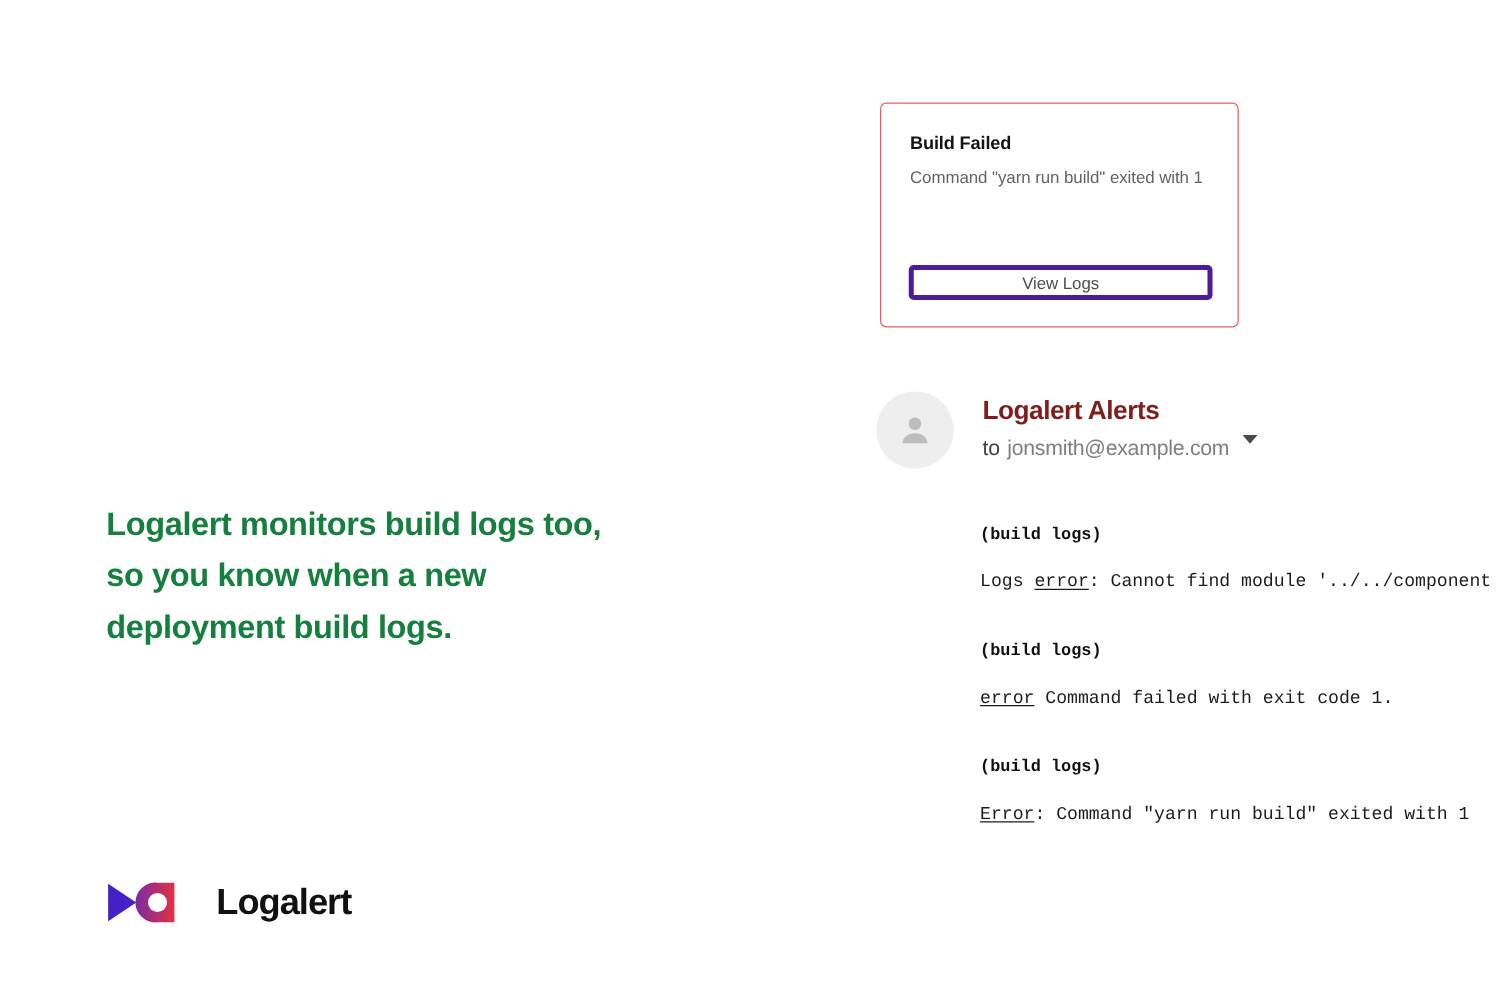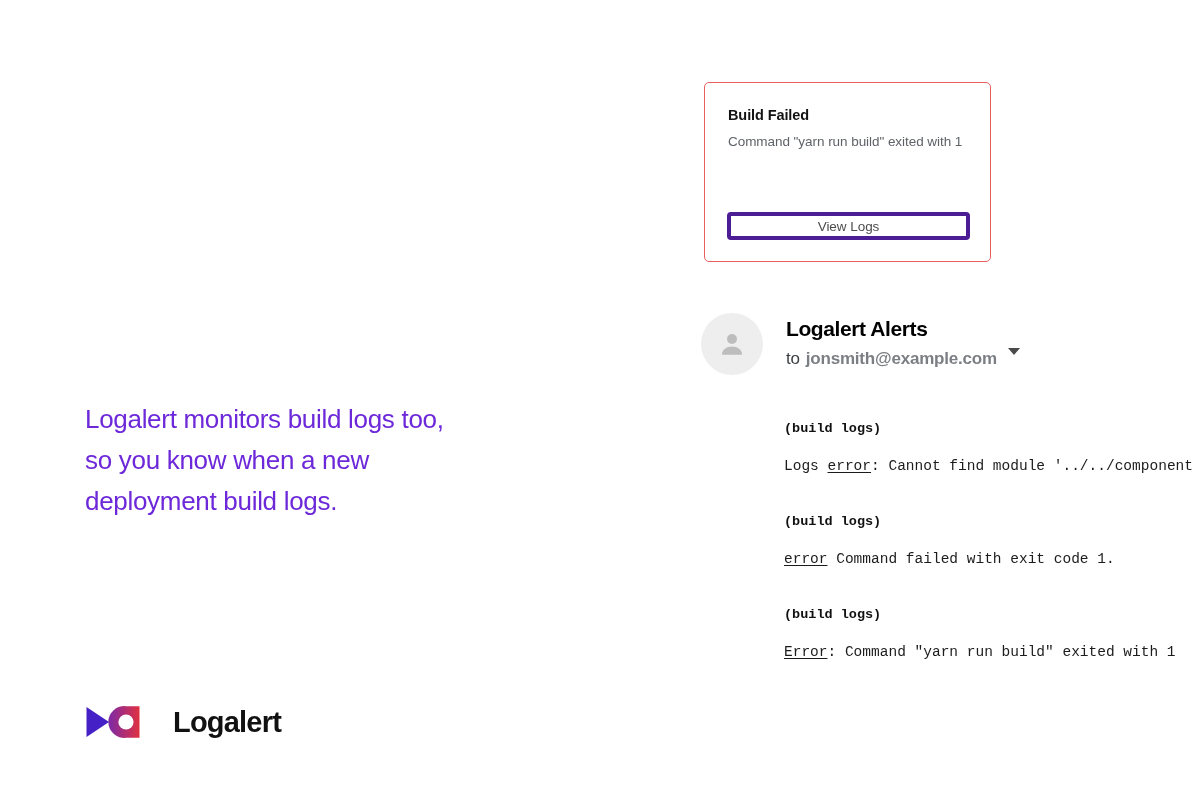--- a/index.html
+++ b/index.html
@@ -41,23 +41,23 @@
   }
   .headline .line { display: block; white-space: nowrap; }
 
   .subcopy {
     position: absolute;
     top: 399px;
     left: 0;
     width: 470px;
     font-size: 26px;
     line-height: 41px;
-    font-weight: 400;
+    font-weight: 700;
     letter-spacing: -0.3px;
-    color: #6d28d9;
+    color: #15803d;
   }
   .subcopy .line { display: block; white-space: nowrap; }
 
   
   .logo-row {
     position: absolute;
     top: 705px;
     left: 0;
     display: flex;
     align-items: center;
@@ -152,34 +152,34 @@
     justify-content: center;
     flex: none;
   }
   .sender-text {
     margin-left: 23px;
     padding-top: 3px;
   }
   .sender-name {
     font-size: 21px;
     font-weight: 700;
-    color: #000000;
+    color: #7f1d1d;
     letter-spacing: -0.4px;
     line-height: 26px;
   }
   .sender-to {
     margin-top: 6px;
     display: flex;
     align-items: flex-start;
     font-size: 17px;
     line-height: 22px;
     letter-spacing: -0.2px;
   }
   .sender-to .to-label { color: #3c4043; font-weight: 400; }
-  .sender-to .to-email { color: #7b7f84; font-weight: 700; margin-left: 6px; }
+  .sender-to .to-email { color: #7b7f84; font-weight: 400; margin-left: 6px; }
   .caret {
     margin-left: 11px;
     width: 0; height: 0;
     border-left: 6px solid transparent;
     border-right: 6px solid transparent;
     border-top: 7px solid #4a4a4a;
     cursor: pointer;
   }
 
   

